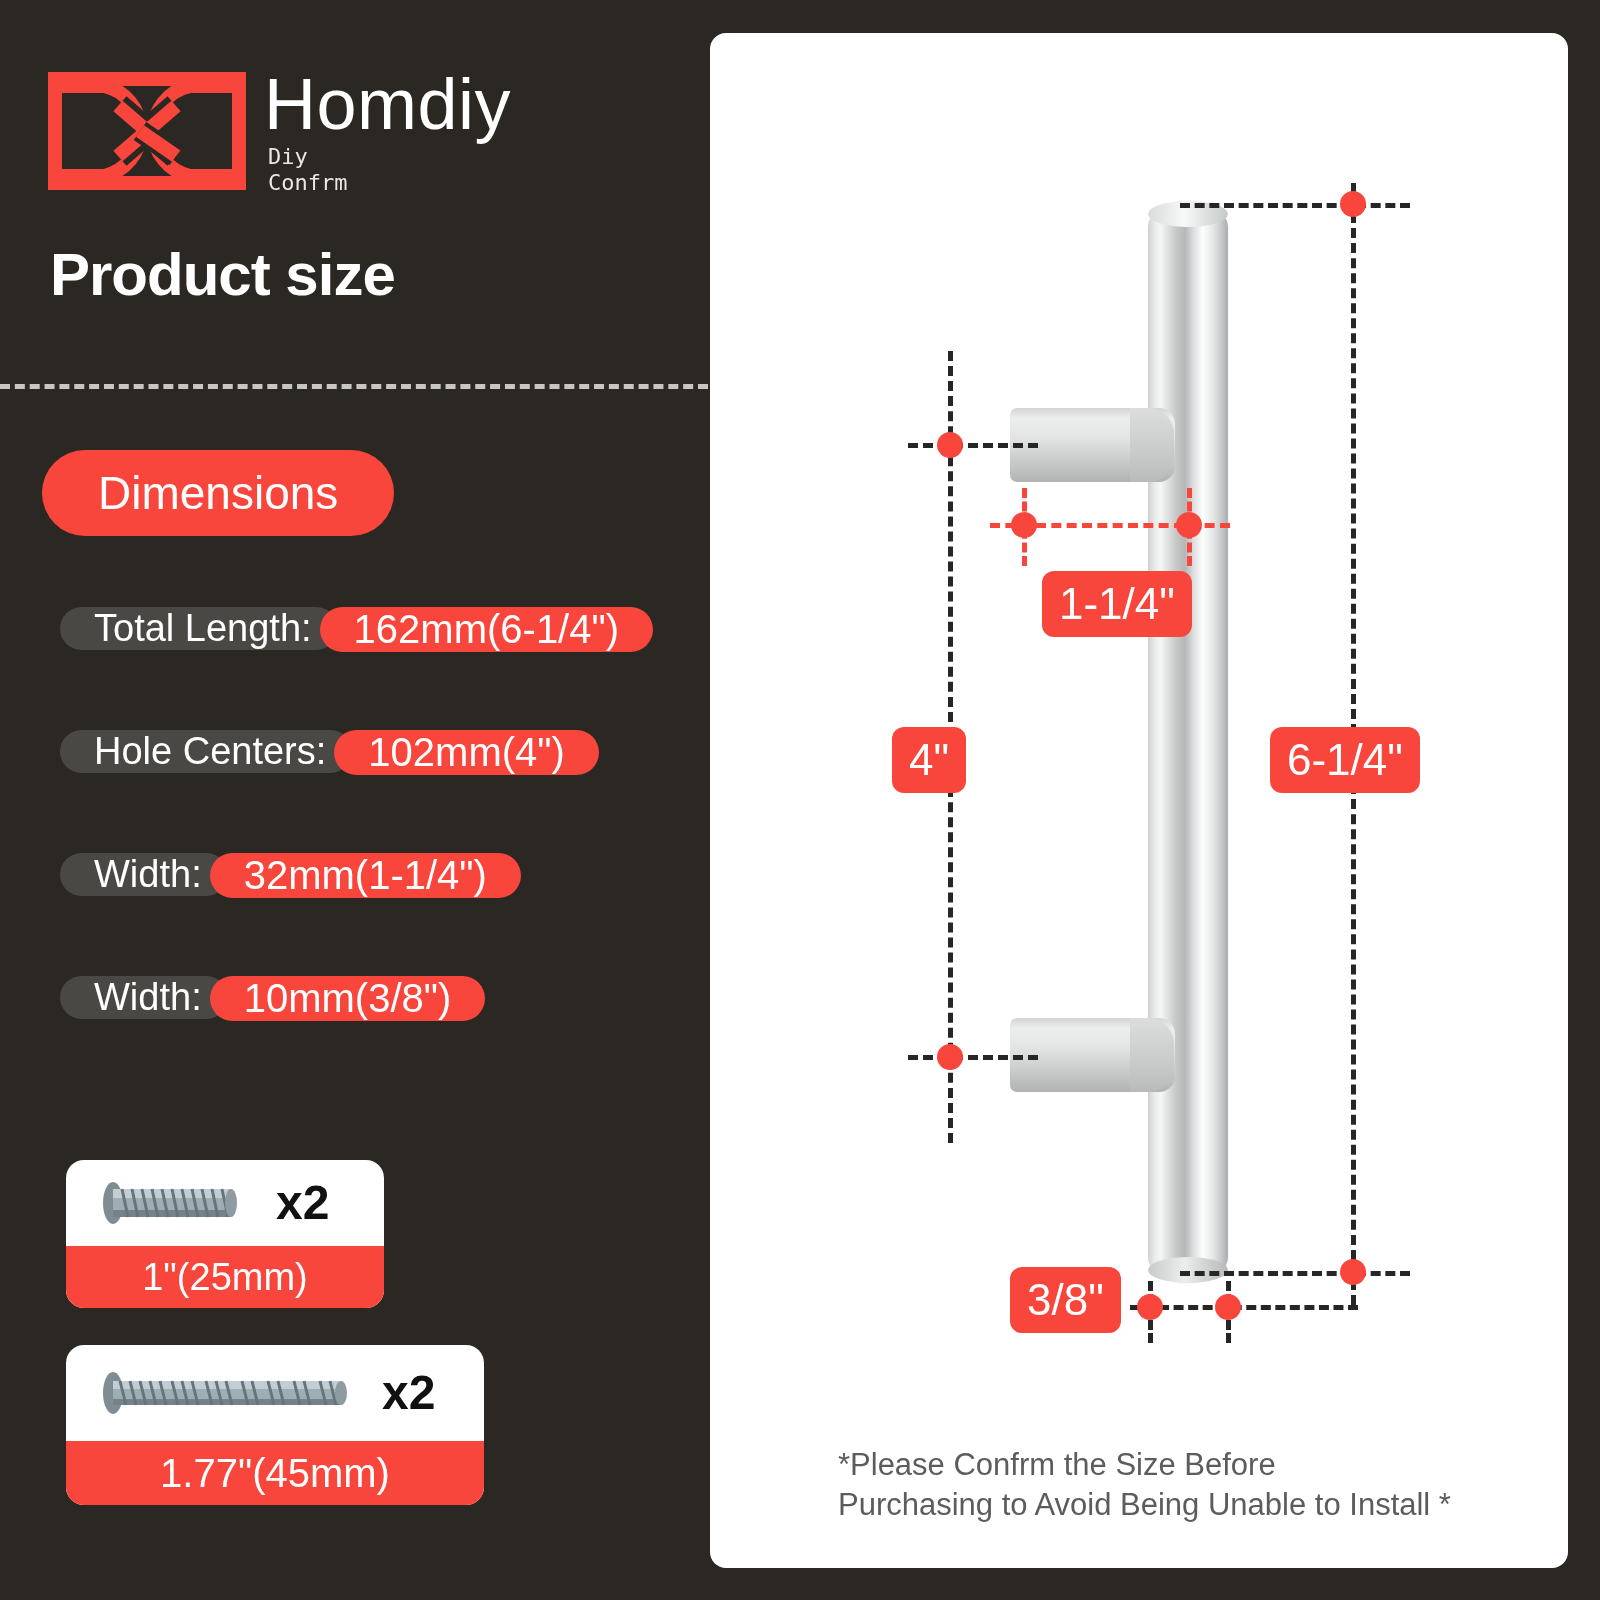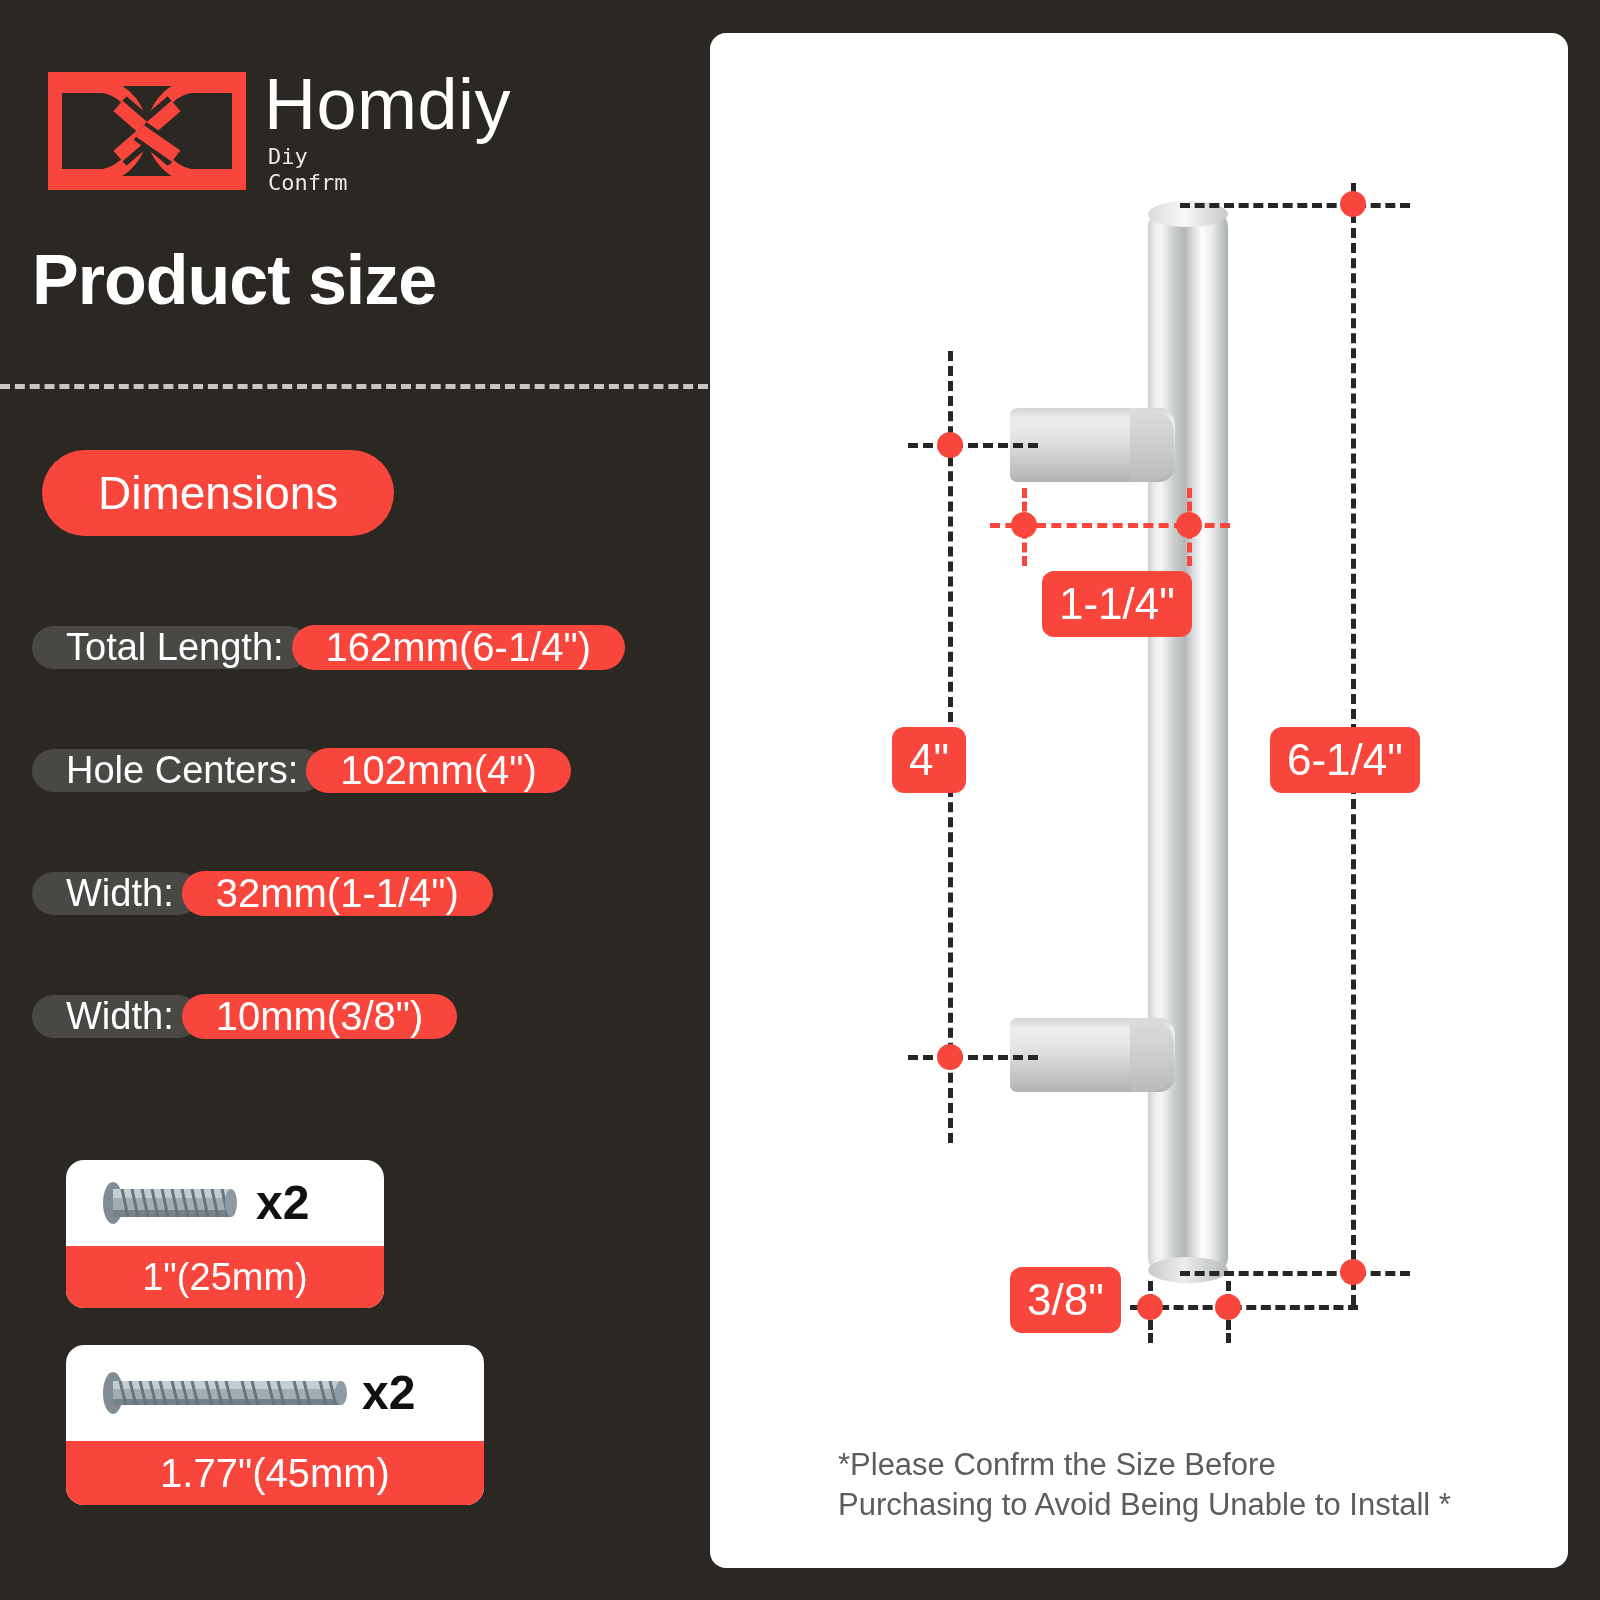--- a/index.html
+++ b/index.html
@@ -24,42 +24,42 @@
     color:#ffffff;font-size:72px;line-height:76px;font-weight:400;
     letter-spacing:.5px;
   }
   #brand-sub{
     color:#e9e7e2;font-family:"DejaVu Sans Mono", monospace;
     font-size:22px;line-height:26px;margin-top:2px;margin-left:4px;
   }
 
   
   #page-title{
-    position:absolute;left:32px;top:240px;
-    color:#ffffff;font-size:70px;font-weight:700;letter-spacing:-1px;
+    position:absolute;left:50px;top:240px;
+    color:#ffffff;font-size:60px;font-weight:700;letter-spacing:-1px;
   }
 
   
   #divider{
     position:absolute;left:0;top:384px;width:708px;height:0;
     border-top:5px dashed #c8c6c1;
   }
 
   
   #dims-pill{
     position:absolute;left:42px;top:450px;
     background:#f9463c;border-radius:46px;
     padding:17px 56px;
     color:#ffffff;font-size:46px;line-height:52px;
   }
 
   
   .dim-row{
-    position:absolute;left:32px;height:80px;
-    display:flex;align-items:center;
+    position:absolute;left:60px;height:80px;
+    display:flex;align-items:flex-start;
   }
   .dim-label{
     background:#4a4845;border-radius:40px;
     display:flex;align-items:center;
     color:#ffffff;font-size:38px;
     padding:0 26px 0 34px;
     white-space:nowrap;
   }
   .dim-value{
     background:#f9463c;border-radius:40px;
@@ -80,21 +80,21 @@
     background:#ffffff;border-radius:18px;overflow:hidden;
   }
   #screw-card-0{top:1160px;width:318px;height:148px;}
   #screw-card-1{top:1345px;width:418px;height:160px;}
   .screw-top{
     display:flex;align-items:center;height:86px;padding-left:34px;
   }
   #screw-card-1 .screw-top{height:96px;}
   .screw-art{flex:0 0 auto;}
   .screw-count{
-    color:#111111;font-size:48px;font-weight:700;margin-left:4px;
+    color:#111111;font-size:48px;font-weight:700;margin-left:24px;
     line-height:1;
   }
   .screw-foot{
     background:#f9463c;color:#ffffff;text-align:center;
     font-size:38px;line-height:62px;height:62px;
   }
   #screw-card-0 .screw-foot{height:62px;line-height:62px;}
   #screw-card-1 .screw-foot{height:64px;line-height:64px;font-size:40px;}
 
   

